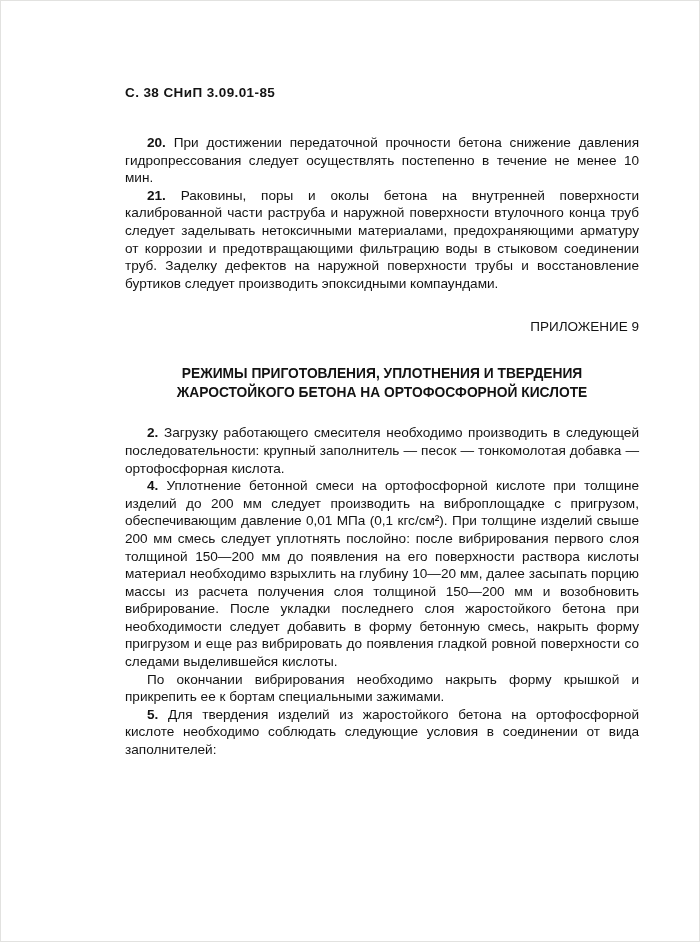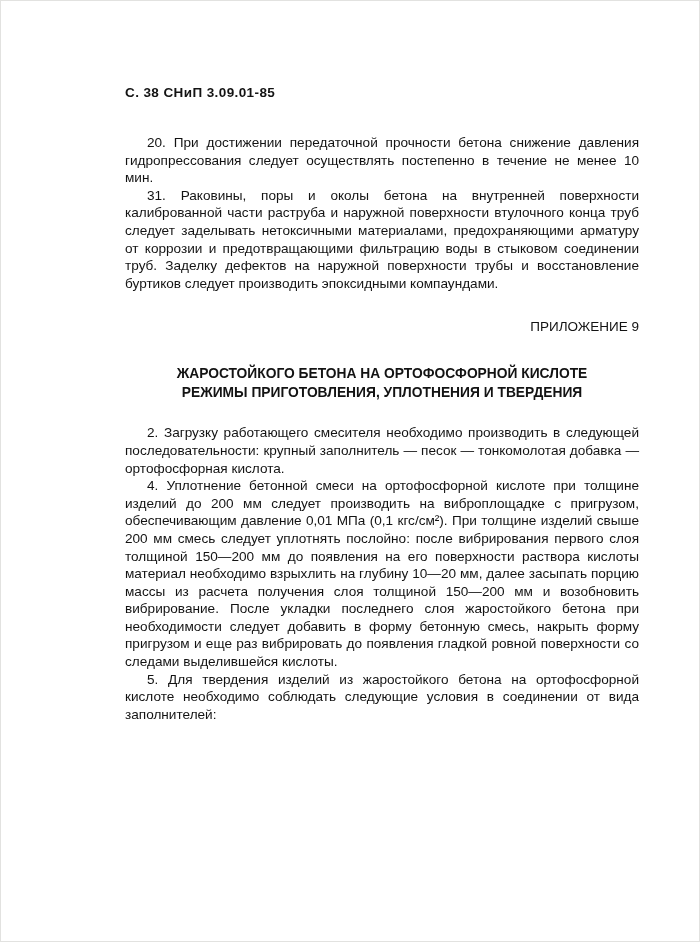--- a/index.html
+++ b/index.html
@@ -22,21 +22,21 @@
     letter-spacing: 0.4px;
     margin: 0 0 34px 0;
   }
   .para {
     font-size: 13.6px;
     line-height: 17.6px;
     text-align: justify;
     text-indent: 22px;
     margin: 0;
   }
-  .para b.pnum { font-weight: normal; margin-top: 12px; }
+  .para b.pnum { font-weight: bold; margin-top: 12px; }
   .appendix-label {
     text-align: right;
     font-size: 13.5px;
     margin-top: 27px;
     font-weight: normal;
   }
   .appendix-type {
     text-align: right;
     font-size: 13.5px;
     font-style: italic;
@@ -57,43 +57,47 @@
 <div class="page">
 
   <div class="running-header">С. 38 СНиП 3.09.01-85</div>
 
   <p class="para">
     <b class="pnum">20.</b>
     <span>При достижении передаточной прочности бетона снижение давления гидропрессования следует осуществлять постепенно в течение не менее 10 мин.</span>
   </p>
 
   <p class="para">
-    <b class="pnum">31.</b>
+    <b class="pnum">21.</b>
     <span>Раковины, поры и околы бетона на внутренней поверхности калиброванной части раструба и наружной поверхности втулочного конца труб следует заделывать нетоксичными материалами, предохраняющими арматуру от коррозии и предотвращающими фильтрацию воды в стыковом соединении труб. Заделку дефектов на наружной поверхности трубы и восстановление буртиков следует производить эпоксидными компаундами.</span>
   </p>
 
   <div class="appendix-label">ПРИЛОЖЕНИЕ 9</div>
 
 
   <div class="doc-title">
+    <div>РЕЖИМЫ ПРИГОТОВЛЕНИЯ, УПЛОТНЕНИЯ И ТВЕРДЕНИЯ</div>
     <div>ЖАРОСТОЙКОГО БЕТОНА НА ОРТОФОСФОРНОЙ КИСЛОТЕ</div>
-    <div>РЕЖИМЫ ПРИГОТОВЛЕНИЯ, УПЛОТНЕНИЯ И ТВЕРДЕНИЯ</div>
   </div>
 
 
   <p class="para">
     <b class="pnum">2.</b>
     <span>Загрузку работающего смесителя необходимо производить в следующей последовательности: крупный заполнитель — песок — тонкомолотая добавка — ортофосфорная кислота.</span>
   </p>
 
 
   <p class="para">
     <b class="pnum">4.</b>
     <span>Уплотнение бетонной смеси на ортофосфорной кислоте при толщине изделий до 200 мм следует производить на виброплощадке с пригрузом, обеспечивающим давление 0,01 МПа (0,1 кгс/см²). При толщине изделий свыше 200 мм смесь следует уплотнять послойно: после вибрирования первого слоя толщиной 150—200 мм до появления на его поверхности раствора кислоты материал необходимо взрыхлить на глубину 10—20 мм, далее засыпать порцию массы из расчета получения слоя толщиной 150—200 мм и возобновить вибрирование. После укладки последнего слоя жаростойкого бетона при необходимости следует добавить в форму бетонную смесь, накрыть форму пригрузом и еще раз вибрировать до появления гладкой ровной поверхности со следами выделившейся кислоты.</span>
   </p>
 
+  <p class="para">
+    <b class="pnum"></b>
+    <span>По окончании вибрирования необходимо накрыть форму крышкой и прикрепить ее к бортам специальными зажимами.</span>
+  </p>
 
   <p class="para">
     <b class="pnum">5.</b>
     <span>Для твердения изделий из жаростойкого бетона на ортофосфорной кислоте необходимо соблюдать следующие условия в соединении от вида заполнителей:</span>
   </p>
 
 </div>
 
 </body></html>

